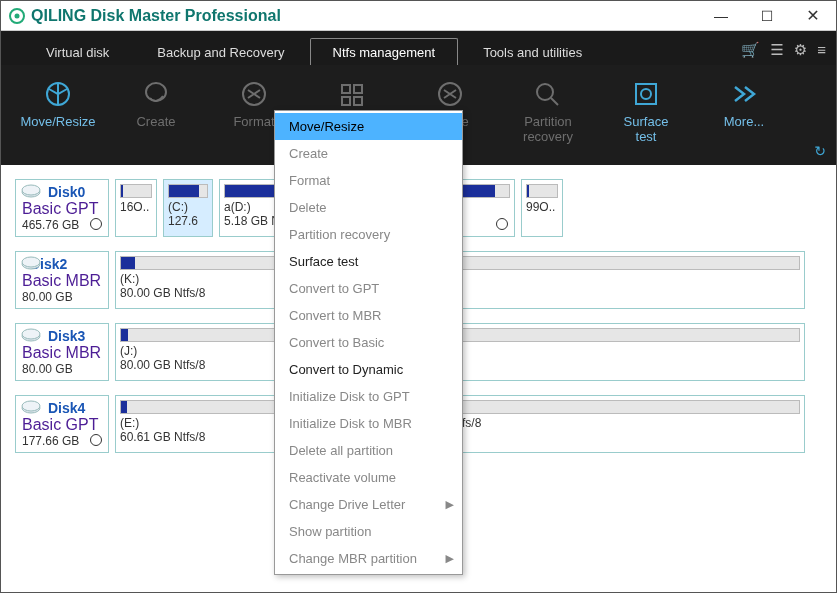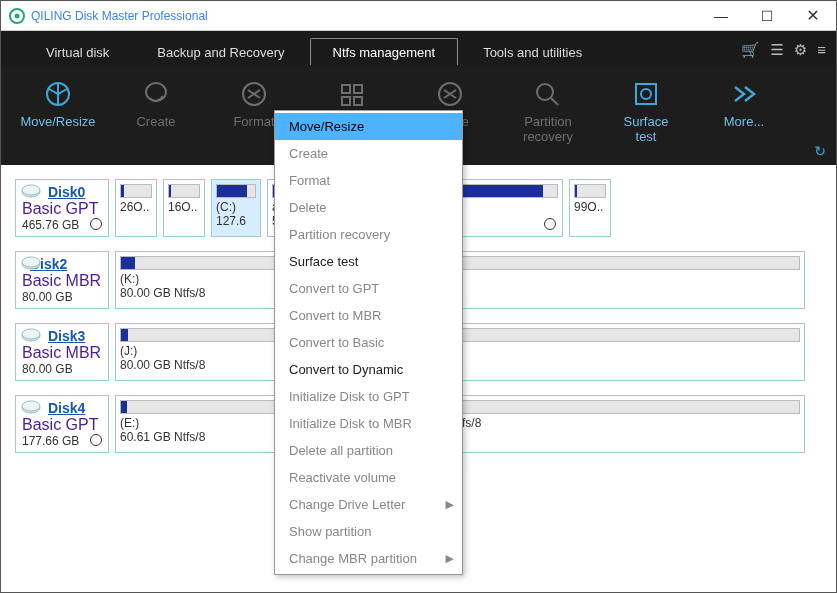--- a/index.html
+++ b/index.html
@@ -1,21 +1,21 @@
 <!DOCTYPE html>
 <html><head>
 <meta charset="utf-8">
 <style>
 * { box-sizing: border-box; margin: 0; padding: 0; font-family: "Segoe UI", Tahoma, sans-serif; }
 body { width: 837px; height: 593px; background: #fff; border: 1px solid #555; overflow: hidden; position: relative; }
 
 
 .titlebar { height: 30px; background: #fff; display: flex; align-items: center; padding: 0 0 0 8px; border-bottom: 1px solid #ccc; }
 .titlebar .logo { width: 16px; height: 16px; display: inline-block; margin-right: 6px; }
-.titlebar .title { font-size: 12px; color: #3b82f6; flex: 1; }
+.titlebar .title { font-size: 16px; color: #0f766e; flex: 1; font-weight: bold; }
 .titlebar .winbtn { width: 46px; height: 30px; display: flex; align-items: center; justify-content: center; font-size: 14px; color: #333; }
 .titlebar .winbtn.close { font-size: 16px; }
 
 
 .tabstrip { height: 34px; background: #1a1a1a; display: flex; align-items: flex-end; padding: 0 10px 0 22px; }
 .tabstrip .tab { color: #ddd; font-size: 13px; padding: 0 22px; height: 28px; line-height: 28px; border: 1px solid transparent; border-bottom: none; margin-right: 2px; position: relative; top: 1px; }
 .tabstrip .tab.active { background: #1a1a1a; border-color: #888; color: #fff; border-top-left-radius: 2px; border-top-right-radius: 2px; }
 .tabstrip .spacer { flex: 1; }
 .tabstrip .strip-icons { display: flex; gap: 10px; color: #bbb; padding-bottom: 6px; }
 .tabstrip .strip-icons span { font-size: 15px; }
@@ -25,21 +25,21 @@
 .toolbar .tbtn { width: 94px; display: flex; flex-direction: column; align-items: center; color: #74bfe9; font-size: 13px; text-align: center; padding-top: 4px; }
 .toolbar .tbtn.dim { color: #6e6e6e; }
 .toolbar .tbtn .ticon { width: 44px; height: 33px; display: flex; align-items: center; justify-content: center; margin-bottom: 4px; }
 .toolbar .tbtn .tlabel { line-height: 15px; }
 .toolbar .small-icon { position: absolute; right: 10px; bottom: 6px; color: #3fa7d6; font-size: 14px; }
 
 
 .diskarea { padding: 14px 14px 0 14px; background: #fff; height: calc(100% - 164px); overflow: hidden; }
 .diskrow { display: flex; gap: 6px; margin-bottom: 14px; }
 .dinfo { width: 94px; border: 1px solid #9cc; background: #fff; padding: 4px 6px; position: relative; }
-.dinfo .dname { color: #1a56b5; font-weight: bold; font-size: 14px; text-decoration: underline; }
+.dinfo .dname { color: #1a56b5; font-weight: bold; font-size: 14px; }
 .dinfo .dtype { color: #4c1d95; font-size: 16px; }
 .dinfo .dsize { color: #333; font-size: 12px; }
 .dinfo .dcircle { position: absolute; right: 6px; bottom: 6px; width: 12px; height: 12px; border: 1.5px solid #333; border-radius: 50%; }
 .dinfo svg { position: absolute; left: 4px; top: 4px; }
 .pbox { border: 1px solid #9cc; background: #fff; padding: 4px 4px; position: relative; min-height: 58px; flex-shrink: 0; }
 .pbox.sel { background: #d6edff; }
 .pbox .bar { height: 14px; background: #e6e6e6; border: 1px solid #bbb; position: relative; margin-bottom: 2px; }
 .pbox .bar .fill { position: absolute; left: 0; top: 0; bottom: 0; background: #1b2f9b; }
 .pbox .plabel { font-size: 12px; color: #333; line-height: 14px; }
 .pbox .pcircle { position: absolute; right: 6px; bottom: 6px; width: 12px; height: 12px; border: 1.5px solid #333; border-radius: 50%; }
@@ -164,27 +164,20 @@
     <div class="diskrow">
       <div class="dinfo">
         <svg width="22" height="16">
           <ellipse cx="11" cy="8" rx="9" ry="5" fill="#dfe7ee" stroke="#9bb"></ellipse>
           <ellipse cx="11" cy="6" rx="9" ry="5" fill="#eef3f7" stroke="#9bb"></ellipse>
         </svg>
         <div class="dname" style="margin-left:26px">Disk0</div>
         <div class="dtype">Basic GPT</div>
         <div class="dsize">465.76 GB</div>
         <span class="dcircle"></span>
-      </div>
-      <div class="pbox" style="width: 42px;">
-        <div class="bar">
-          <div class="fill" style="width:10%"></div>
-        </div>
-        <div class="plabel"></div>
-        <div class="plabel">26O..</div>
       </div>
       <div class="pbox" style="width: 42px;">
         <div class="bar">
           <div class="fill" style="width:8%"></div>
         </div>
         <div class="plabel"></div>
         <div class="plabel">16O..</div>
       </div>
       <div class="pbox sel" style="width: 50px;">
         <div class="bar">

